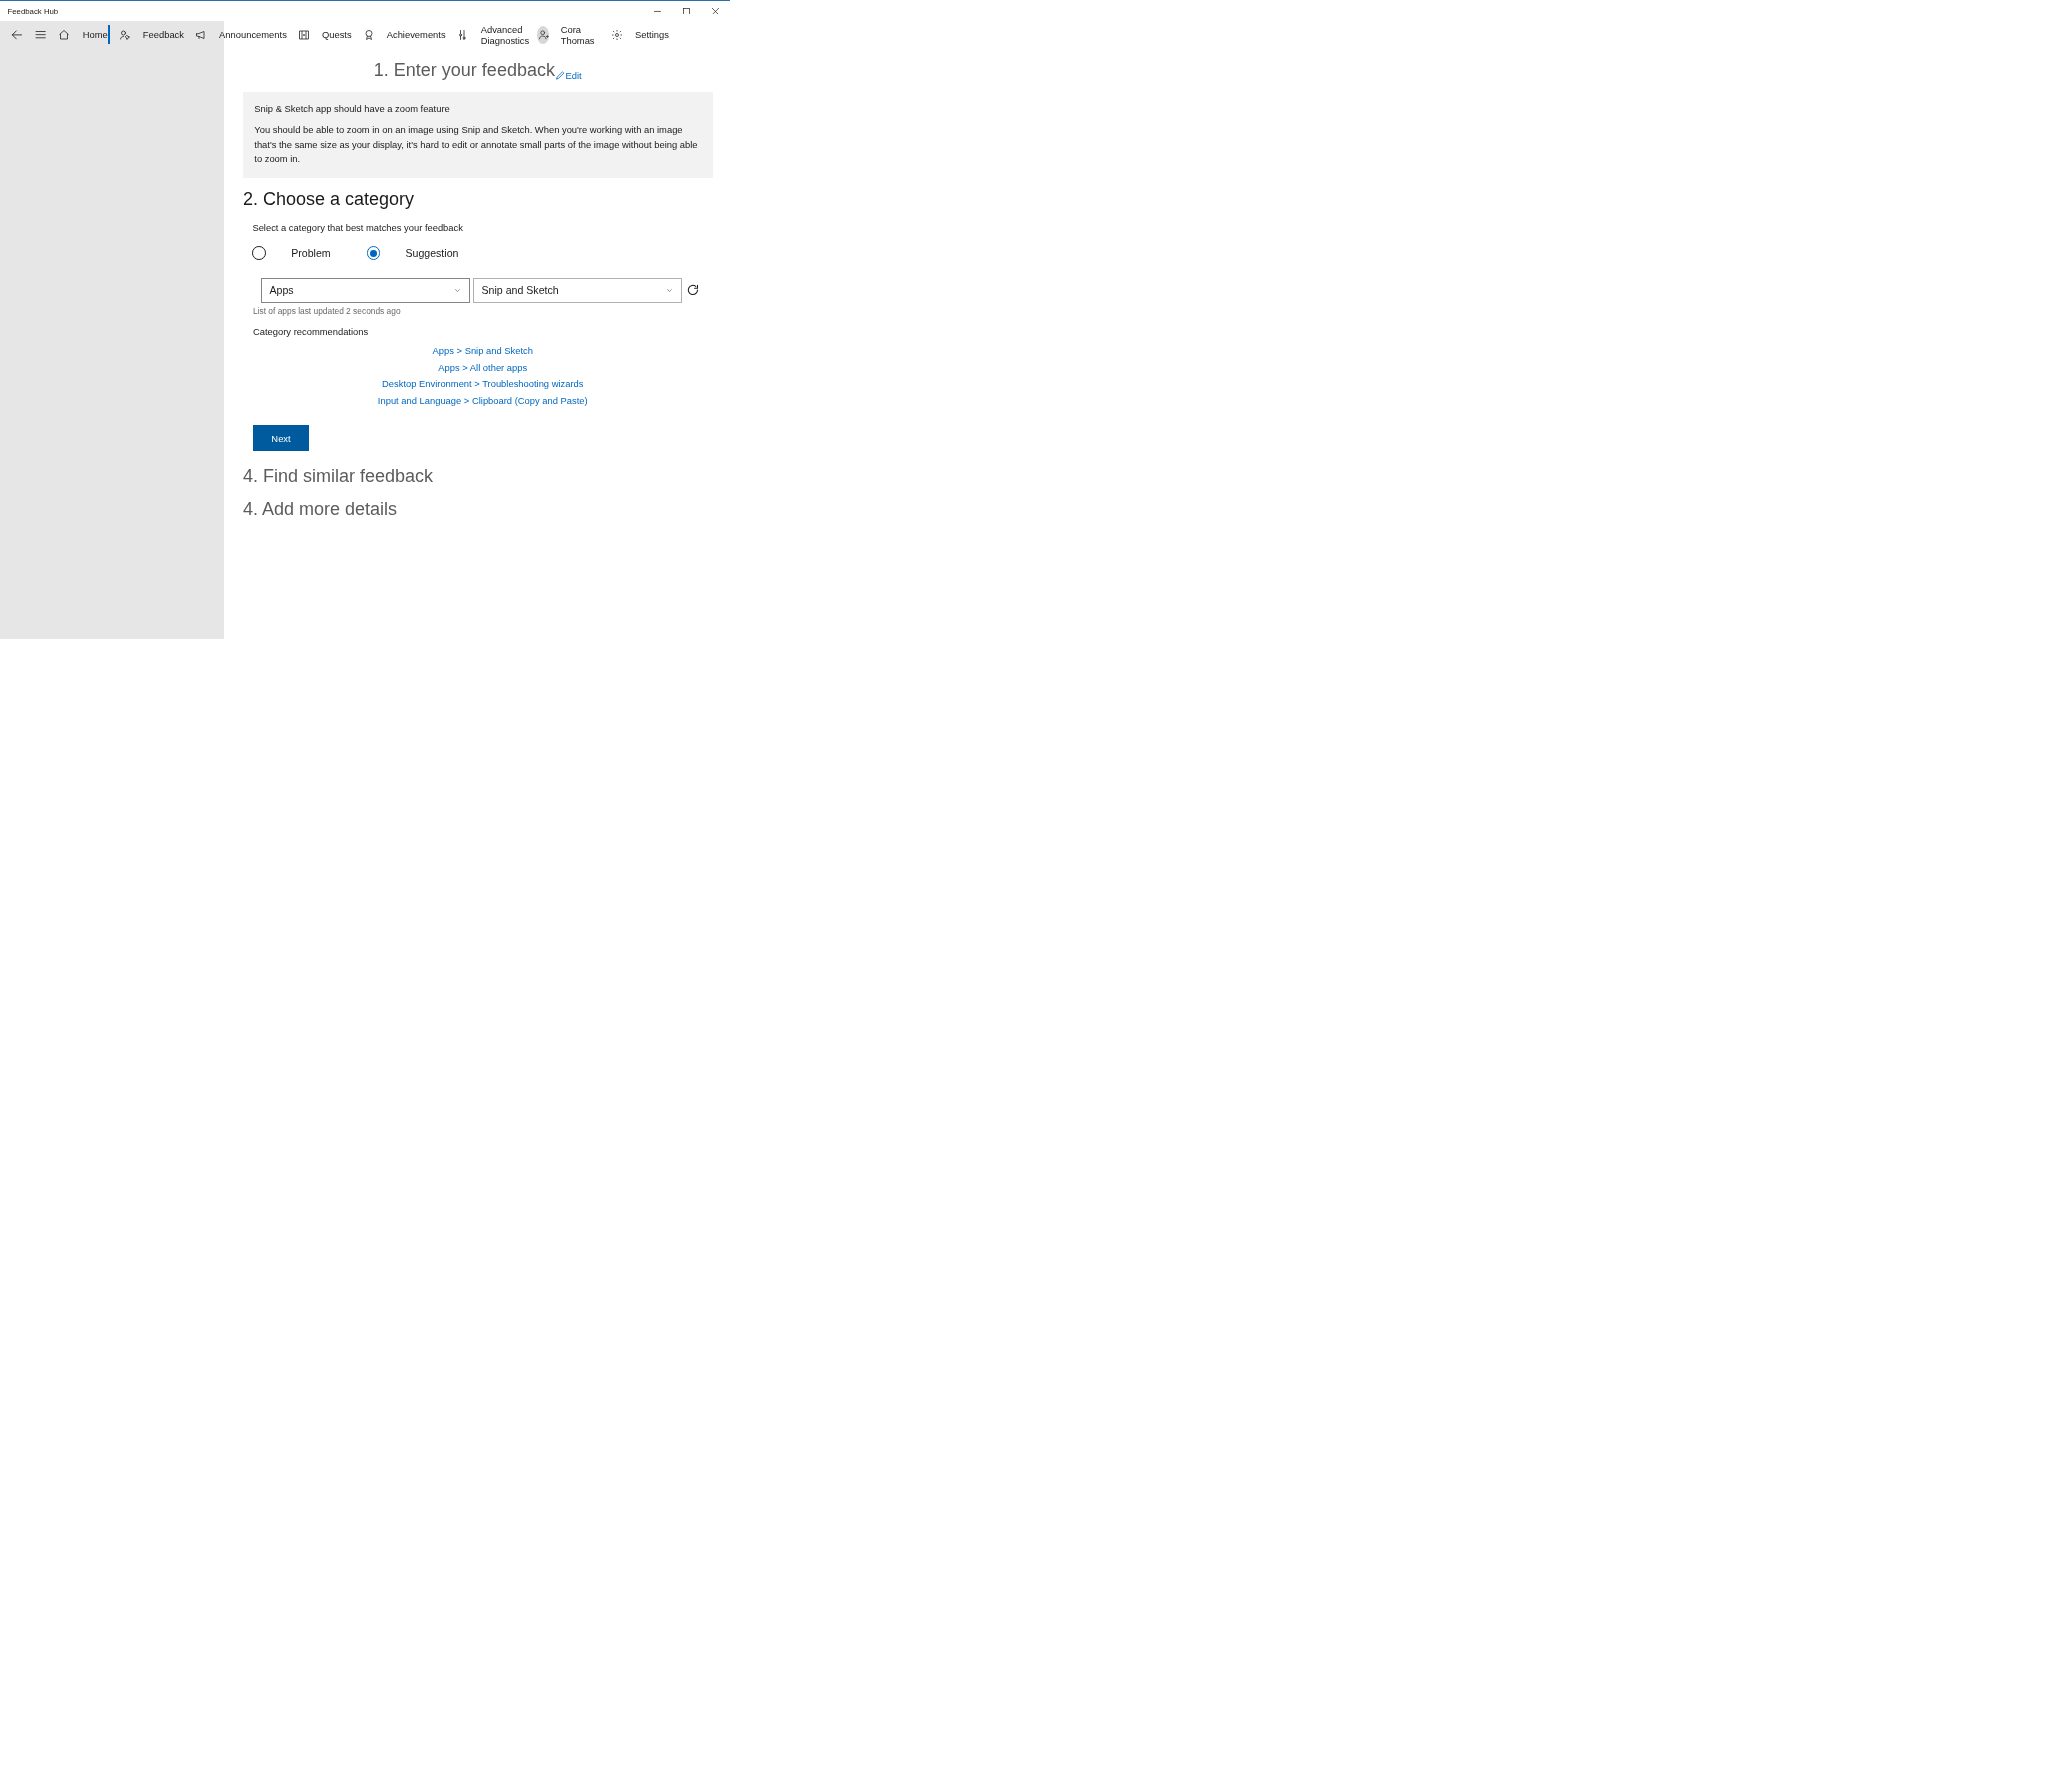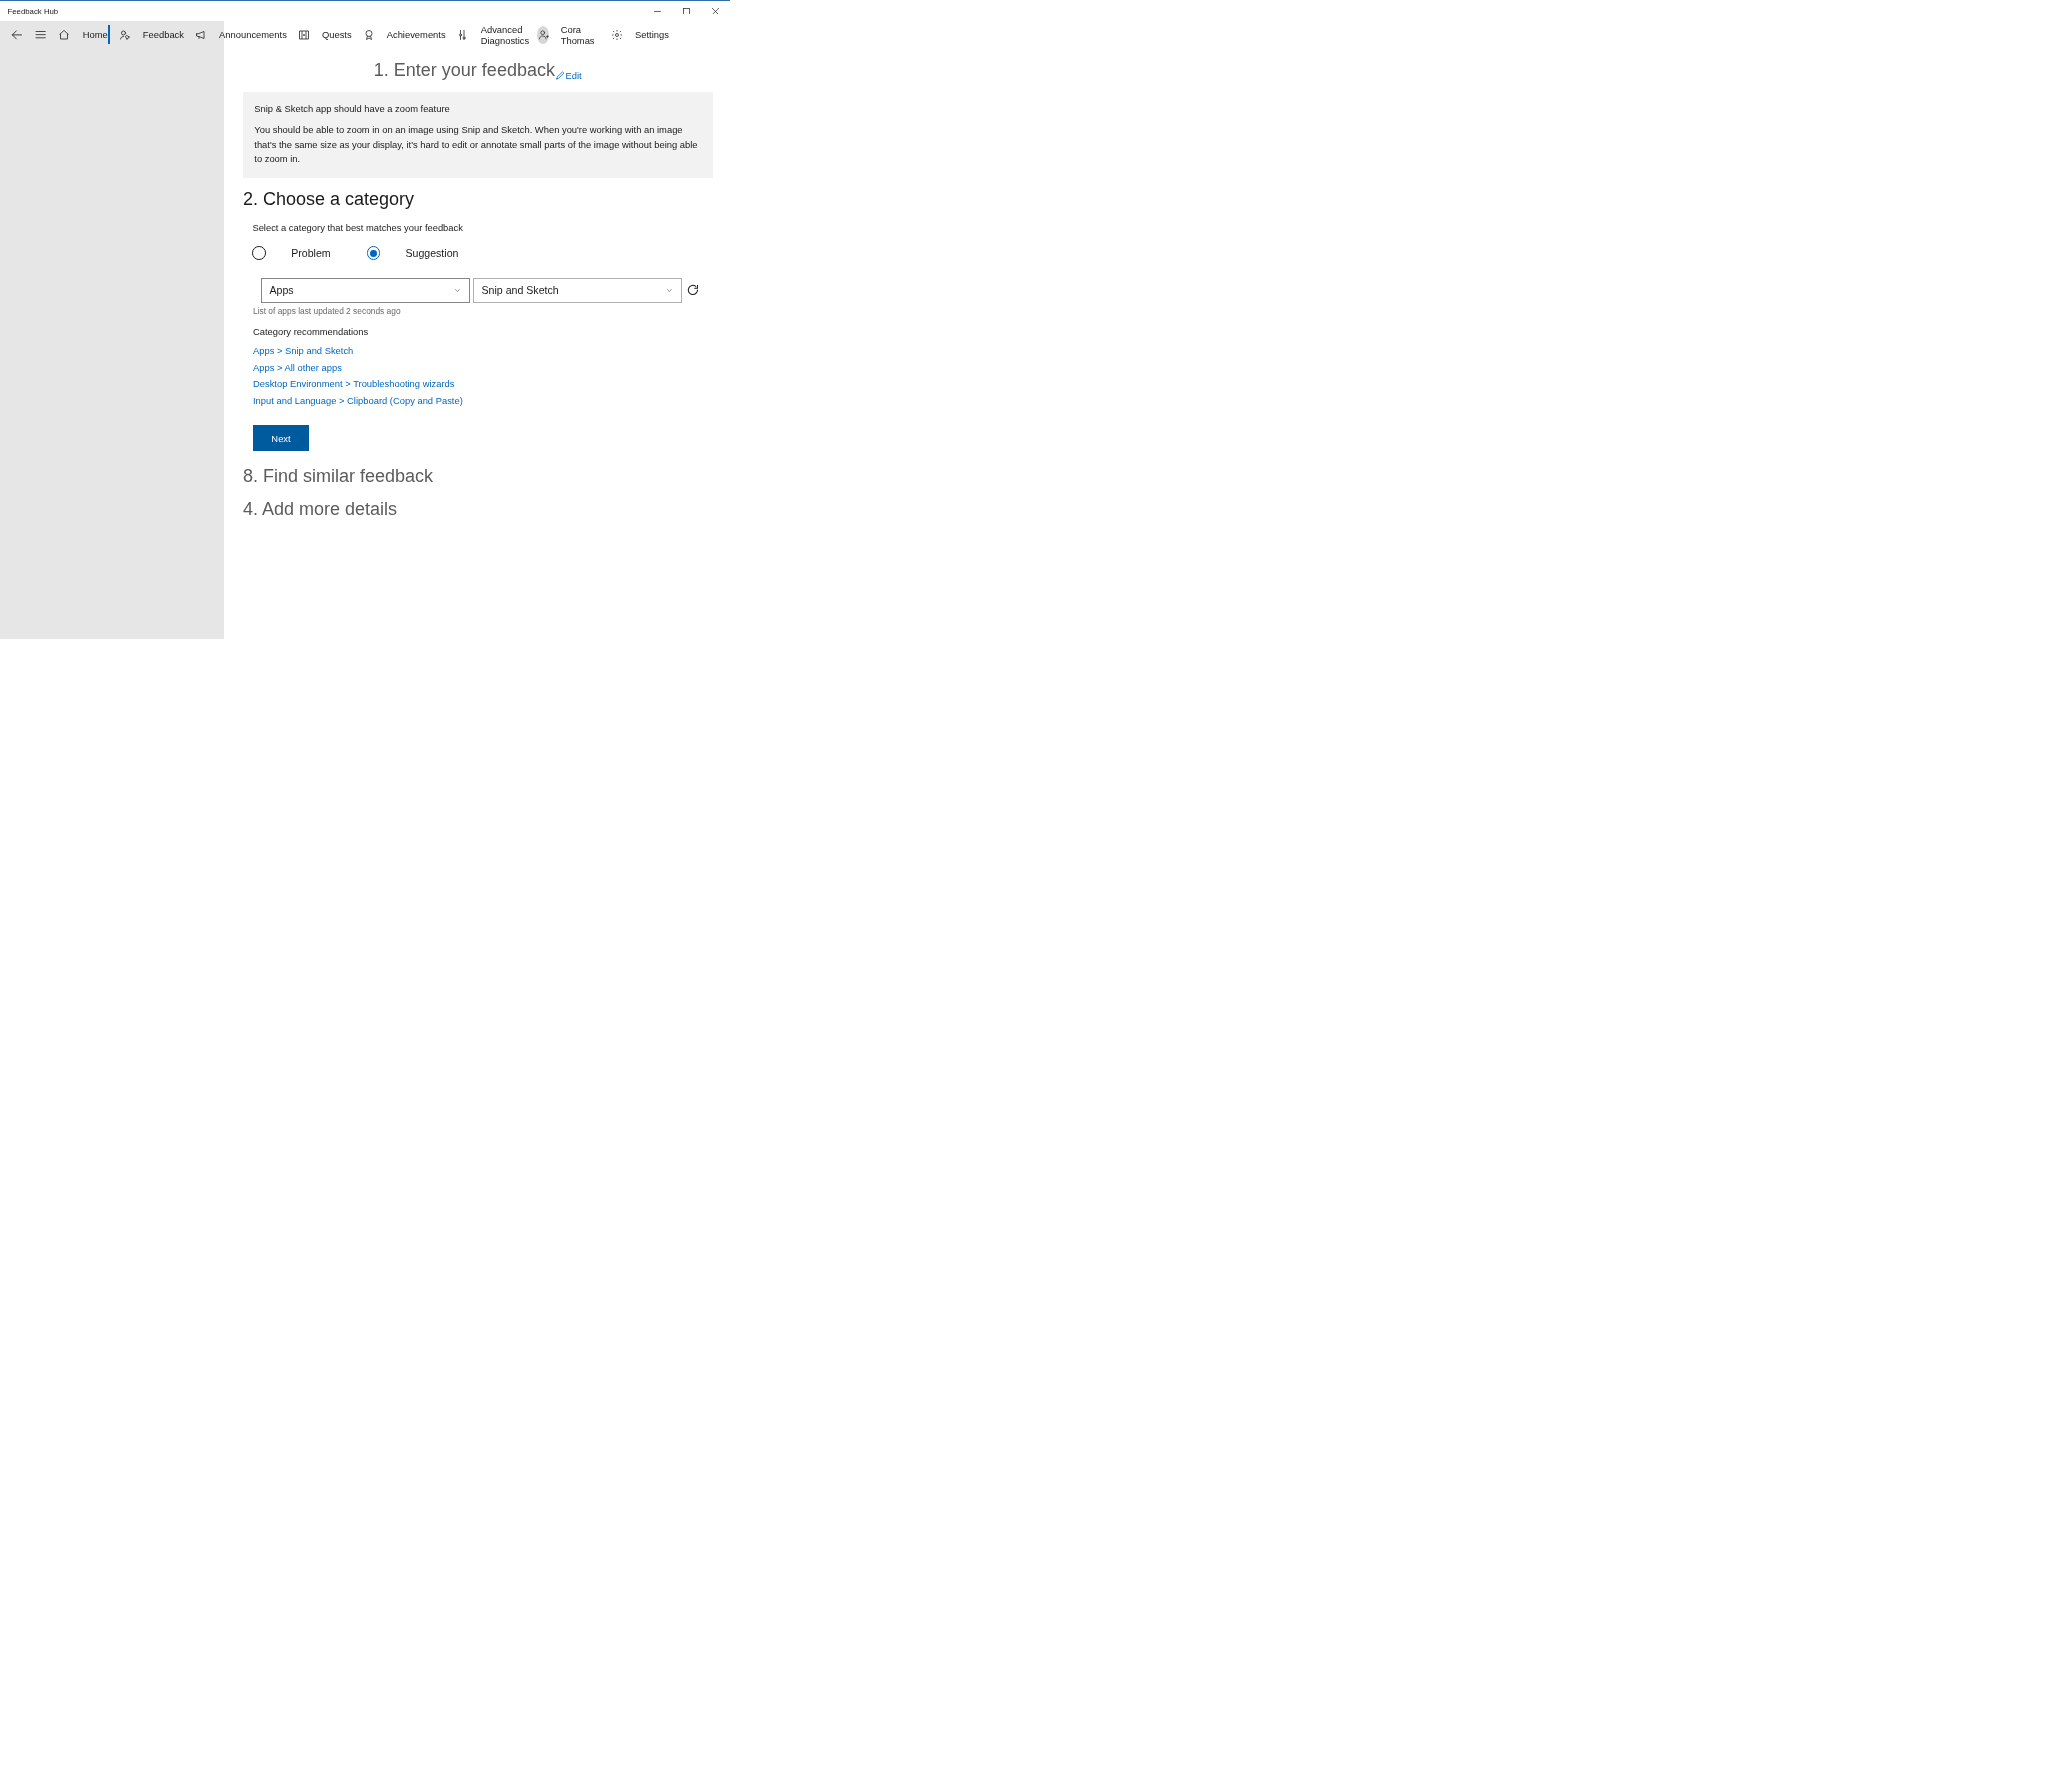--- a/index.html
+++ b/index.html
@@ -165,21 +165,21 @@
   }
   .hint {
     font-size: 8.4px;
     color: #696969;
     margin: 3.8px 0 10px 10px;
   }
   .rec-title {
     font-size: 9.4px;
     margin: 5px 0 7.5px 10px;
   }
-  .rec-list { margin-left: 10px; }
+  .rec-list { margin-left: 10px; text-align: center; }
   .rec-link {
     display: block;
     color: #0067c0;
     font-size: 9.4px;
     margin-bottom: 5.6px;
   }
   .next-btn {
     margin: 13.8px 0 6.3px 10px;
     background: #005a9e;
     color: #fff;
@@ -392,18 +392,18 @@
     <div class="rec-list">
       <a class="rec-link">Apps &gt; Snip and Sketch</a>
       <a class="rec-link">Apps &gt; All other apps</a>
       <a class="rec-link">Desktop Environment &gt; Troubleshooting wizards</a>
       <a class="rec-link">Input and Language &gt; Clipboard (Copy and Paste)</a>
     </div>
 
     <button class="next-btn">Next</button>
 
     
-    <div class="step-title">8. Find similar feedback</div>
+    <div class="step-title">4. Find similar feedback</div>
     <div class="step-title">4. Add more details</div>
 
   </div>
 </div>
 
 
 </body></html>

